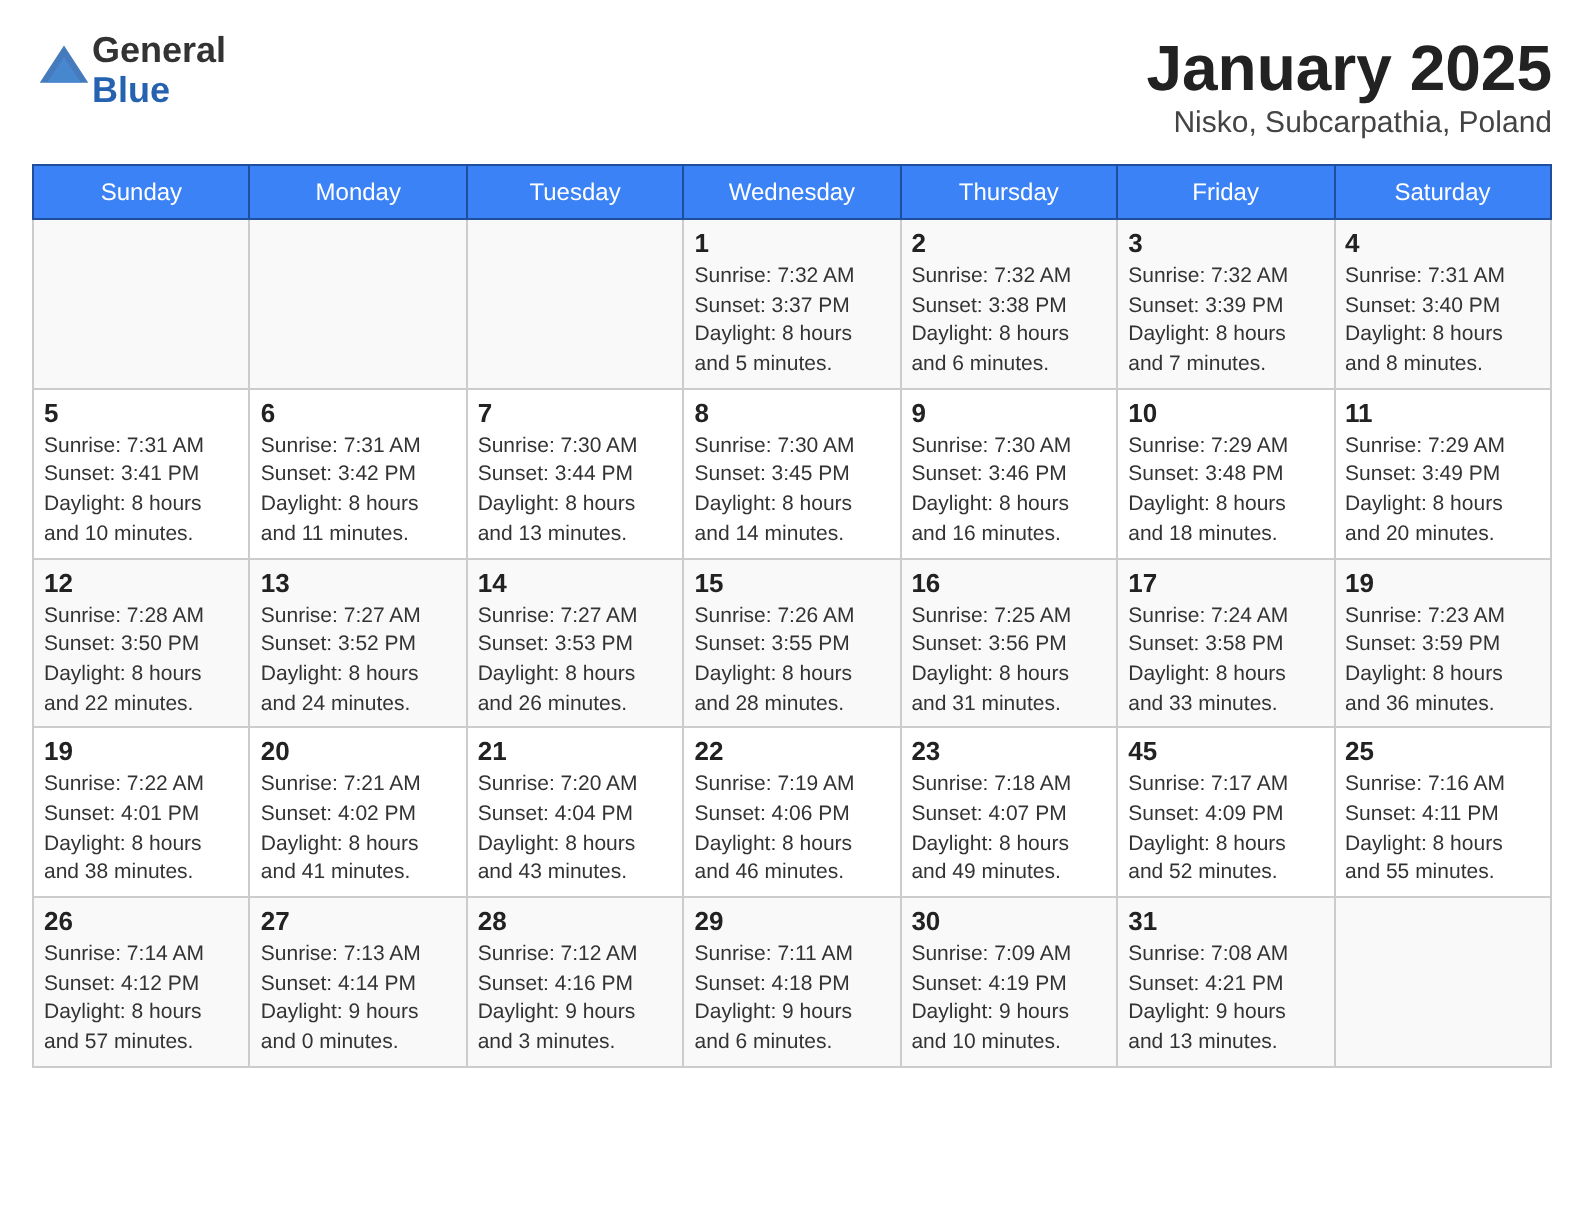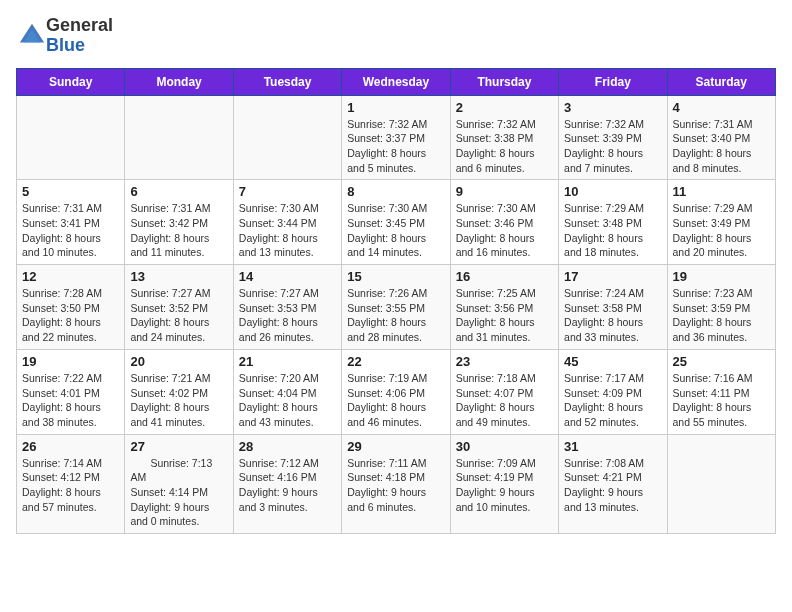--- a/index.html
+++ b/index.html
@@ -43,26 +43,26 @@
     .calendar-subtitle {
       font-size: 15px;
       color: #444;
     }
     table {
       width: 100%;
       border-collapse: collapse;
       font-size: 11px;
     }
     thead tr th {
-      background-color: #6d28d9;
+      background-color: #3b82f6;
       color: #fff;
       text-align: center;
       padding: 6px 4px;
       font-size: 12px;
-      font-weight: bold;
+      font-weight: normal;
       border: 1px solid #1e4f9c;
     }
     tbody tr td {
       border: 1px solid #ccc;
       vertical-align: top;
       padding: 4px 5px;
       width: 107px;
       min-height: 70px;
       background: #fff;
     }
@@ -95,20 +95,24 @@
         <polygon points="15,4 28,24 2,24" fill="#2563b0" opacity="0.85"></polygon>
         <polygon points="15,10 24,24 6,24" fill="#4a90d9" opacity="0.6"></polygon>
       </svg>
     </div>
     <div>
       <div class="logo-text">
         <span class="logo-general">General</span><br>
         <span class="logo-blue">Blue</span>
       </div>
     </div>
+  </div>
+  <div class="title-block">
+    <div class="calendar-title">January 2025</div>
+    <div class="calendar-subtitle">Nisko, Subcarpathia, Poland</div>
   </div>
 </div>
 
 <table>
   <thead>
     <tr id="header-row">
     <th>Sunday</th>
         <th>Monday</th>
         <th>Tuesday</th>
         <th>Wednesday</th>
@@ -201,21 +205,21 @@
 Sunset: 4:09 PM
 Daylight: 8 hours and 52 minutes.</span></td>
         <td><span class="day-number">25</span><span class="day-info" style="white-space: pre-line;">Sunrise: 7:16 AM
 Sunset: 4:11 PM
 Daylight: 8 hours and 55 minutes.</span></td>
       </tr>
       <tr>
         <td><span class="day-number">26</span><span class="day-info" style="white-space: pre-line;">Sunrise: 7:14 AM
 Sunset: 4:12 PM
 Daylight: 8 hours and 57 minutes.</span></td>
-        <td><span class="day-number">27</span><span class="day-info" style="white-space: pre-line; margin-left: 20px;">Sunrise: 7:13 AM
+        <td><span class="day-number">27</span><span class="day-info" style="white-space: pre-line;">Sunrise: 7:13 AM
 Sunset: 4:14 PM
 Daylight: 9 hours and 0 minutes.</span></td>
         <td><span class="day-number">28</span><span class="day-info" style="white-space: pre-line;">Sunrise: 7:12 AM
 Sunset: 4:16 PM
 Daylight: 9 hours and 3 minutes.</span></td>
         <td><span class="day-number">29</span><span class="day-info" style="white-space: pre-line;">Sunrise: 7:11 AM
 Sunset: 4:18 PM
 Daylight: 9 hours and 6 minutes.</span></td>
         <td><span class="day-number">30</span><span class="day-info" style="white-space: pre-line;">Sunrise: 7:09 AM
 Sunset: 4:19 PM

